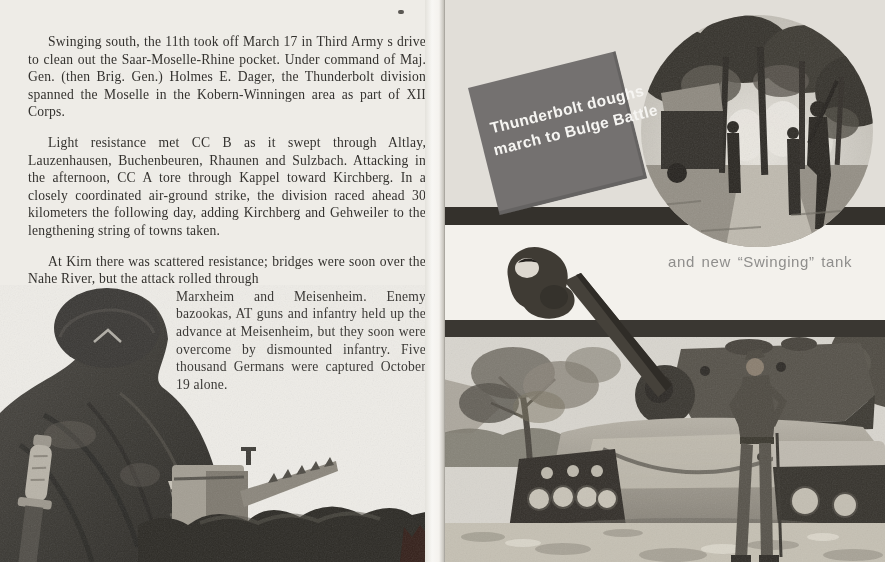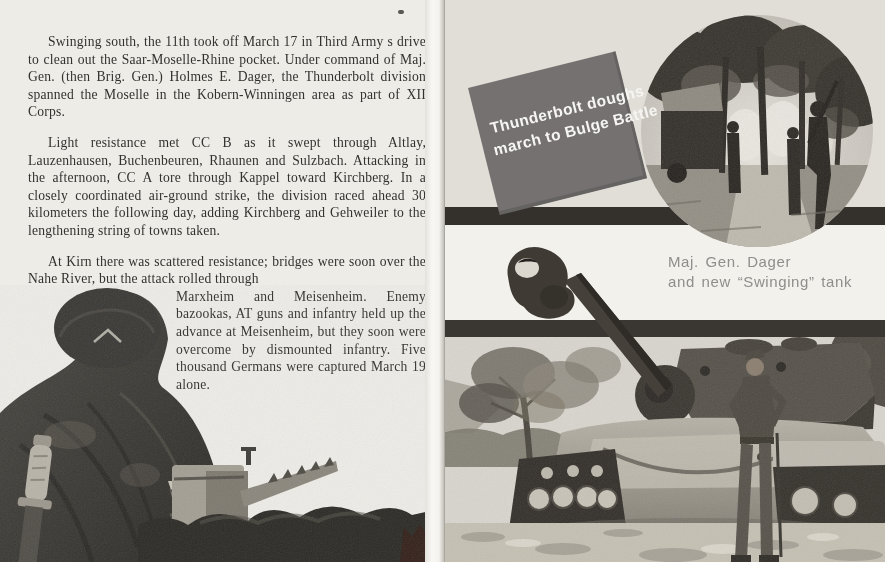--- a/index.html
+++ b/index.html
@@ -49,21 +49,21 @@
 </head>
 <body>
 
 <div class="spread">
 
   <div class="page-left">
     <div class="body-text">
       <p>Swinging south, the 11th took off March 17 in Third Army s drive to clean out the Saar-Moselle-Rhine pocket.  Under command of Maj. Gen. (then Brig. Gen.) Holmes E. Dager, the Thunderbolt division spanned the Moselle in the Kobern-Winningen area as part of XII Corps.</p>
       <p>Light resistance met CC B as it swept through Altlay, Lauzenhausen, Buchenbeuren, Rhaunen and Sulzbach. Attacking in the afternoon, CC A tore through Kappel toward Kirchberg.  In a closely coordinated air-ground strike, the division raced ahead 30 kilometers the following day, adding Kirchberg and Gehweiler to the lengthening string of towns taken.</p>
       <p class="intro">At Kirn there was scattered resistance; bridges were soon over the Nahe River, but the attack rolled through</p>
-      <p class="wrapped">Marxheim and Meisenheim.  Enemy bazookas, AT guns and infantry held up the advance at Meisenheim, but they soon were overcome by dismounted infantry. Five thousand Germans were captured March 19 alone.</p>
+      <p class="wrapped">Marxheim and Meisenheim.  Enemy bazookas, AT guns and infantry held up the advance at Meisenheim, but they soon were overcome by dismounted infantry. Five thousand Germans were captured October 19 alone.</p>
     </div>
 
     <svg class="photo left-photo" width="430" height="277" viewBox="0 0 430 277">
       <defs>
         <linearGradient id="bodyG" x1="0" y1="0" x2="1" y2="1">
           <stop offset="0" stop-color="#4b4843"></stop>
             <stop offset="0.5" stop-color="#3b3934"></stop>
             <stop offset="1" stop-color="#2c2a26"></stop>
         </linearGradient>
         <filter id="grainL" x="0" y="0" width="100%" height="100%">
@@ -294,19 +294,18 @@
   <svg class="photo barrel-overlay" width="220" height="180" viewBox="0 0 220 180">
     <polygon points="84,46 101,38 192,150 178,162" fill="#45413a"></polygon>
     <polygon points="96,40 101,38 192,150 186,156" fill="#2f2c27"></polygon>
     <path d="M28,42 C24,22 44,8 62,13 C82,18 92,34 86,52 C96,56 98,70 88,78 C74,88 52,84 44,72 C32,66 30,54 28,42 Z" fill="#3f3b34"></path>
     <ellipse cx="47" cy="33" rx="12" ry="10" fill="#ddd8cf"></ellipse>
     <path d="M38,28 C42,22 54,22 58,28 C54,26 44,26 38,28 Z" fill="#26231f"></path>
     <ellipse cx="74" cy="62" rx="14" ry="12" fill="#35322c"></ellipse>
   </svg>
 
   <div class="caption">
-    <div>Maj. Gen. Dager</div>
     <div>and new “Swinging” tank</div>
   </div>
 
   <div class="top-edge"></div>
   <div class="speck"></div>
 </div>
 
 </body></html>

